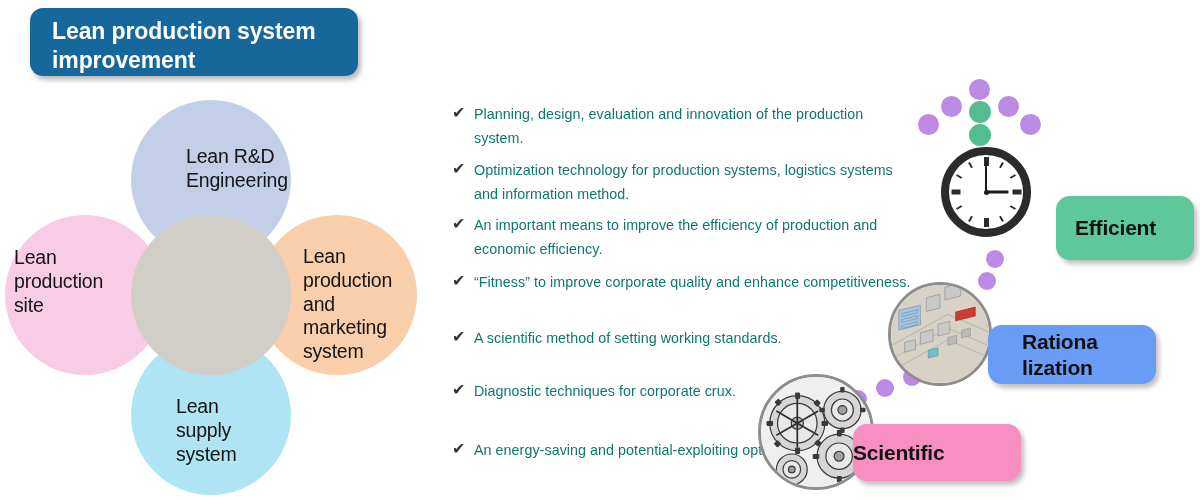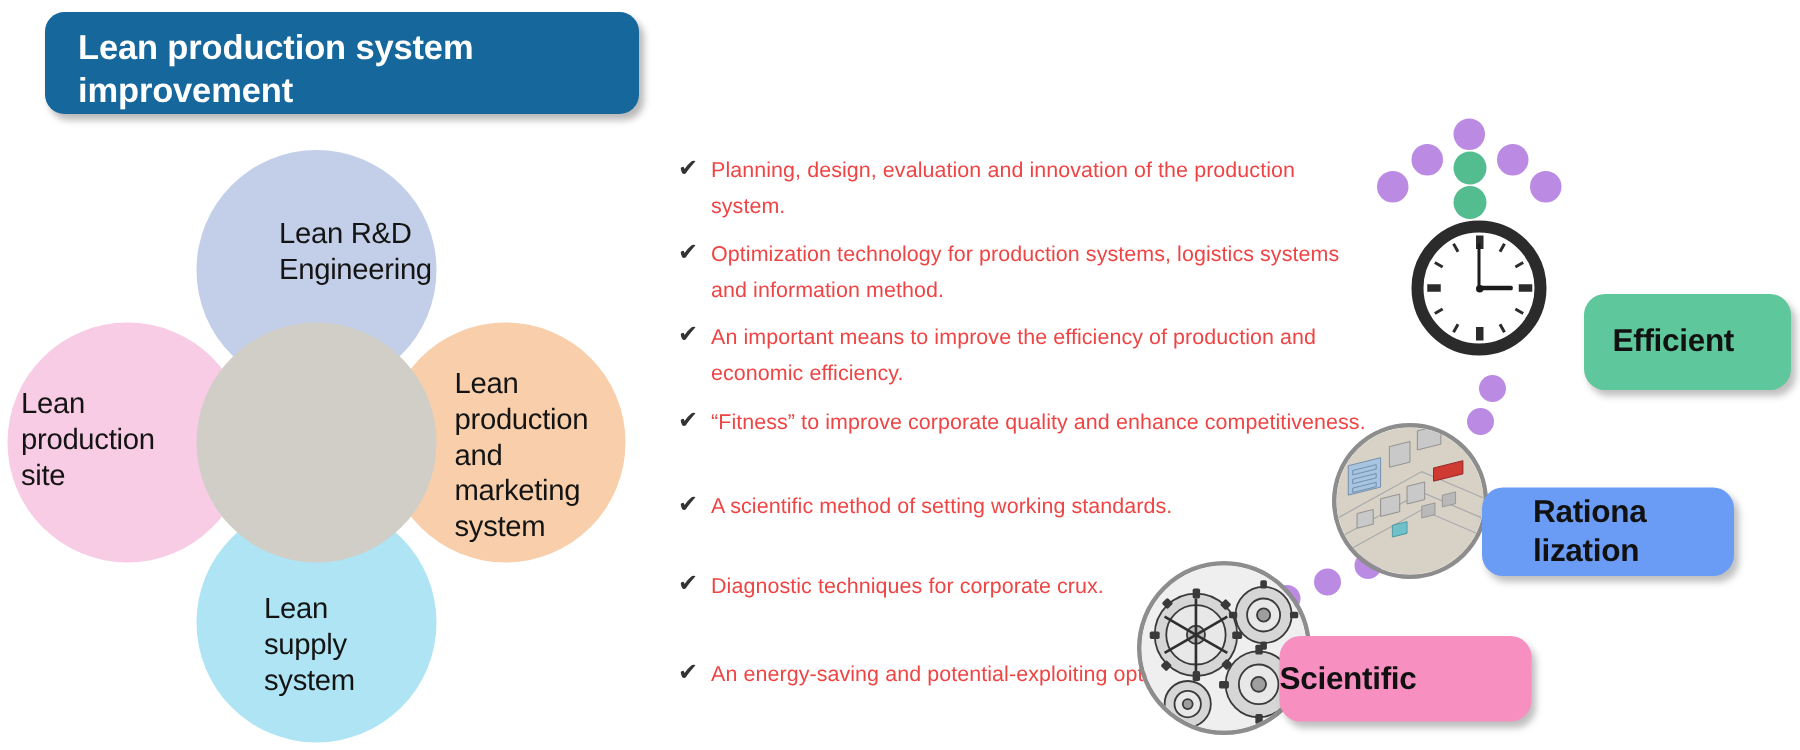--- a/index.html
+++ b/index.html
@@ -14,21 +14,21 @@
     overflow: hidden;
     font-family: "Liberation Sans", sans-serif;
     -webkit-font-smoothing: antialiased;
   }
 
   
   #title-badge {
     position: absolute;
     left: 30px;
     top: 8px;
-    width: 396px;
+    width: 328px;
     height: 68px;
     background: #16679b;
     border-radius: 13px;
     box-shadow: 3px 4px 5px rgba(0,0,0,0.28);
     box-sizing: border-box;
     padding: 9px 18px 12px 22px;
   }
   #title-badge .t {
     color: #ffffff;
     font-size: 23px;
@@ -60,21 +60,21 @@
   }
 
   #c-top    { left: 131px; top: 10px;  width: 160px; height: 160px; background: #c3cfe9; }
   #c-left   { left: 5px;   top: 125px; width: 160px; height: 160px; background: #f9cce5; }
   #c-right  { left: 257px; top: 125px; width: 160px; height: 160px; background: #f8cfaa; }
   #c-bottom { left: 131px; top: 245px; width: 160px; height: 160px; background: #aee4f3; }
   #c-center { left: 131px; top: 125px; width: 160px; height: 160px; background: #d0cec7;
               z-index: 4; }
 
   #l-top    { left: 152px; top: 55px;  width: 125px; margin-left: 34px; }
-  #l-left   { left: 14px;  top: 168px; width: 118px; }
+  #l-left   { left: 14px;  top: 156px; width: 118px; }
   #l-right  { left: 303px; top: 155px; width: 104px; }
   #l-bottom { left: 176px; top: 305px; width: 96px; }
 
   #center-text {
     position: absolute;
     left: 146px;
     top: 179px;
     width: 132px;
     text-align: center;
     z-index: 7;
@@ -101,21 +101,21 @@
   }
   .check {
     flex: 0 0 auto;
     width: 22px;
     color: #333333;
     font-size: 16px;
     line-height: 20px;
     padding-top: 1px;
   }
   .btext {
-    color: #ef4444;
+    color: #0f766e;
     font-size: 14.3px;
     line-height: 24px;
     letter-spacing: 0.05px;
     white-space: nowrap;
   }
 
   #b0 { top: 2px; }
   #b1 { top: 58px; }
   #b2 { top: 113px; }
   #b3 { top: 170px; }

